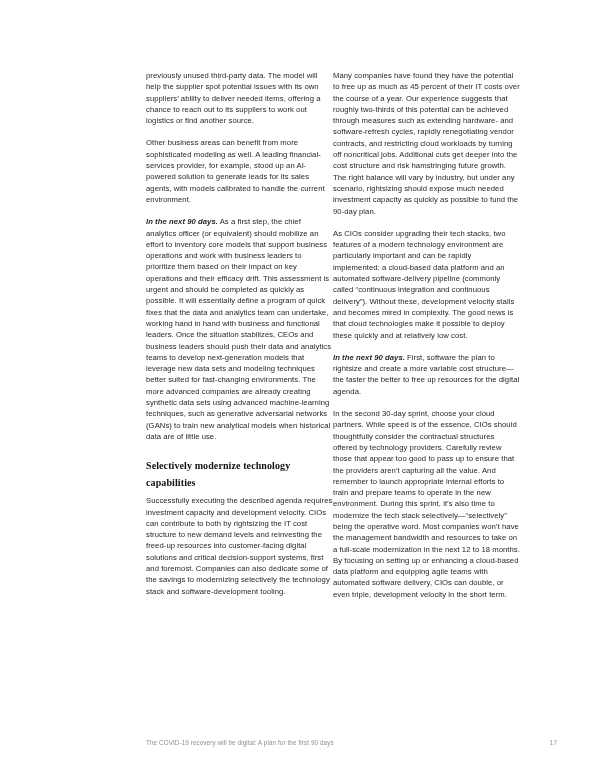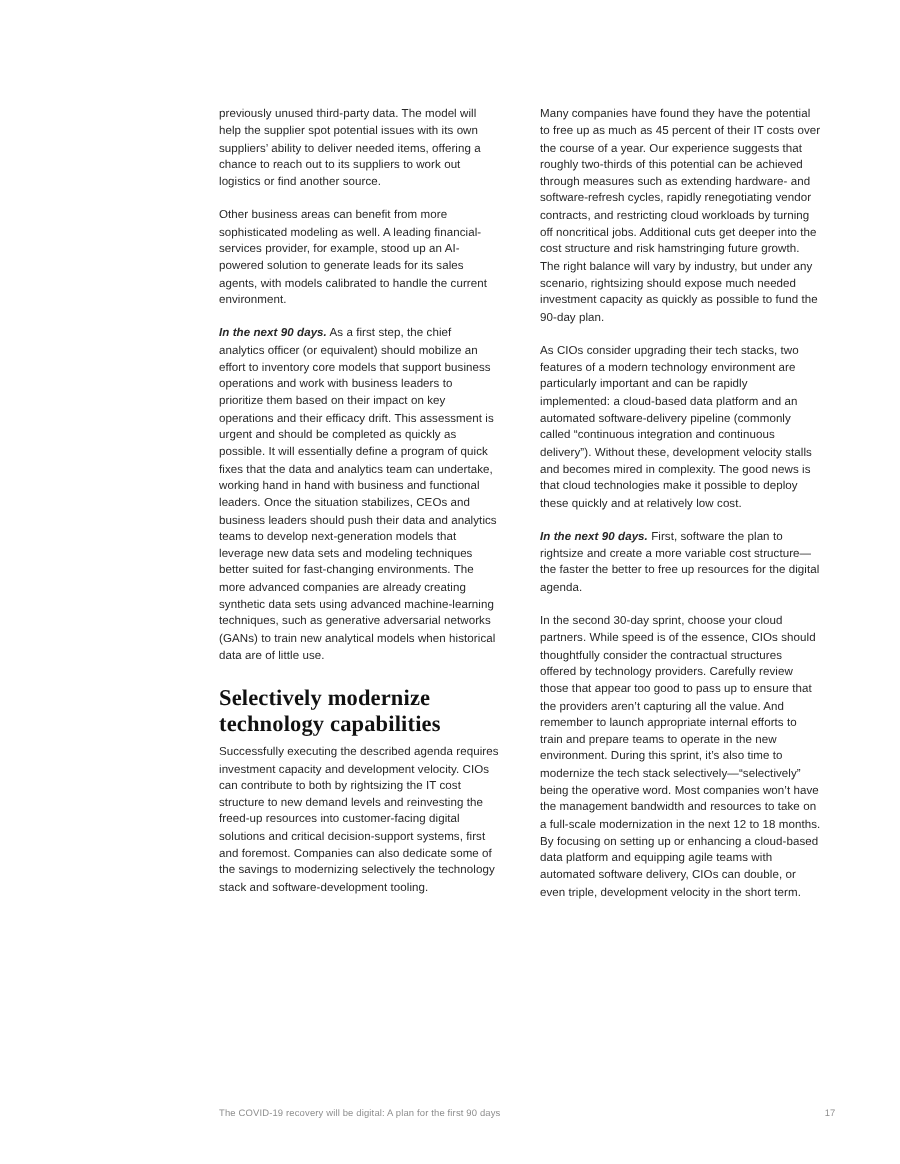--- a/index.html
+++ b/index.html
@@ -15,41 +15,40 @@
       position: relative;
       width: 600px;
       height: 776px;
       background: #ffffff;
     }
     .content {
       position: absolute;
       left: 146px;
       top: 70px;
       display: flex;
-      gap: 27px;
     }
     .col {
       width: 187px;
     }
     .col p {
       margin: 0 0 11px 0;
       font-size: 7.7px;
       line-height: 11.3px;
       color: #272727;
       letter-spacing: 0.05px;
     }
     .lead {
       font-weight: bold;
       font-style: italic;
     }
     h2.section-heading {
       margin: 16px 16px 4px 0;
       font-family: "Liberation Serif", serif;
       font-weight: 700;
-      font-size: 15px;
+      font-size: 10px;
       line-height: 16.5px;
       color: #111111;
       letter-spacing: 0.1px;
     }
     .footer {
       position: absolute;
       left: 146px;
       top: 739px;
       width: 411px;
       display: flex;

